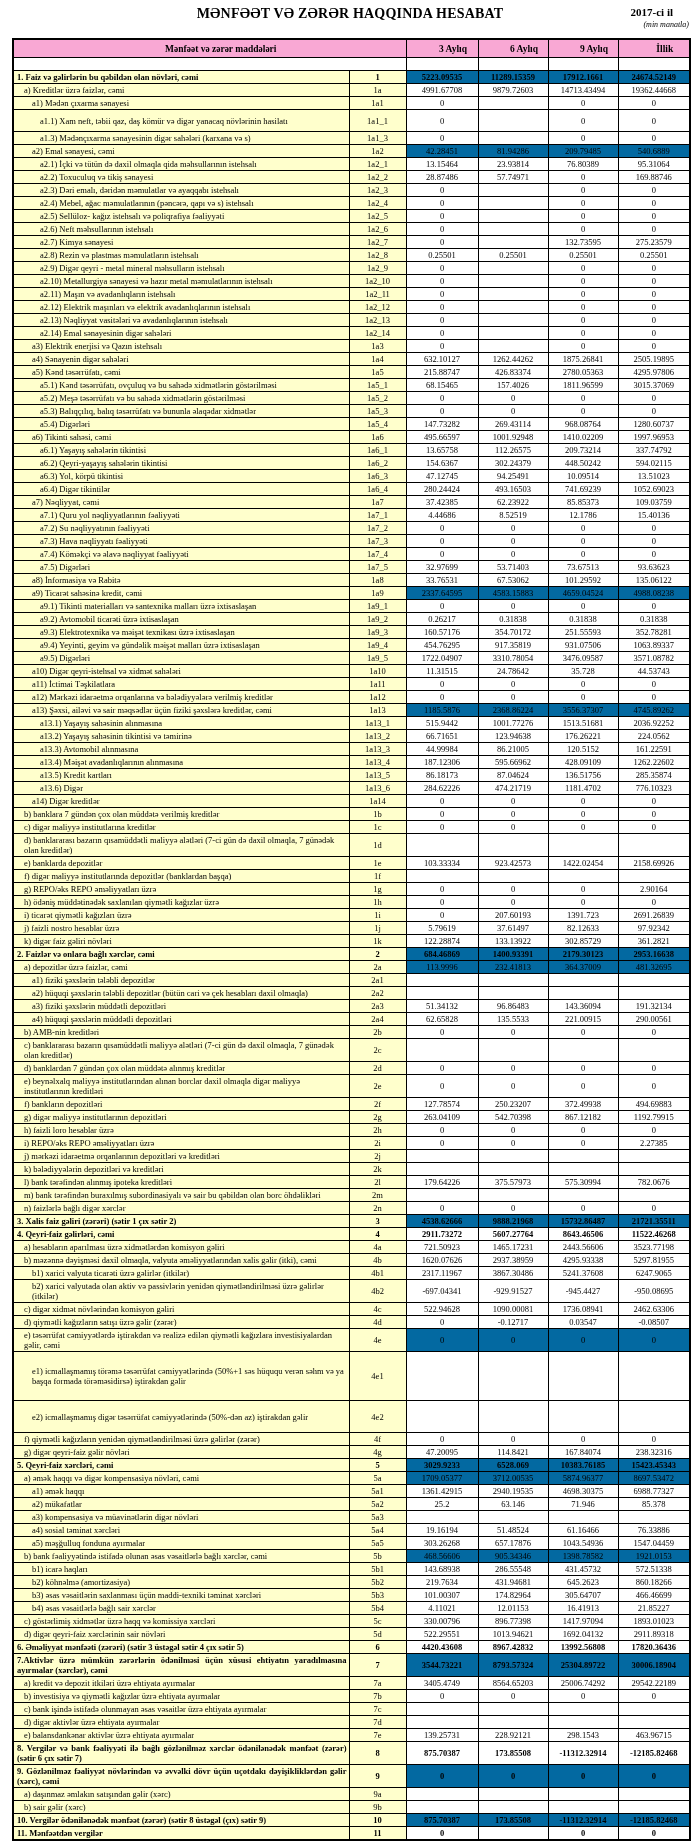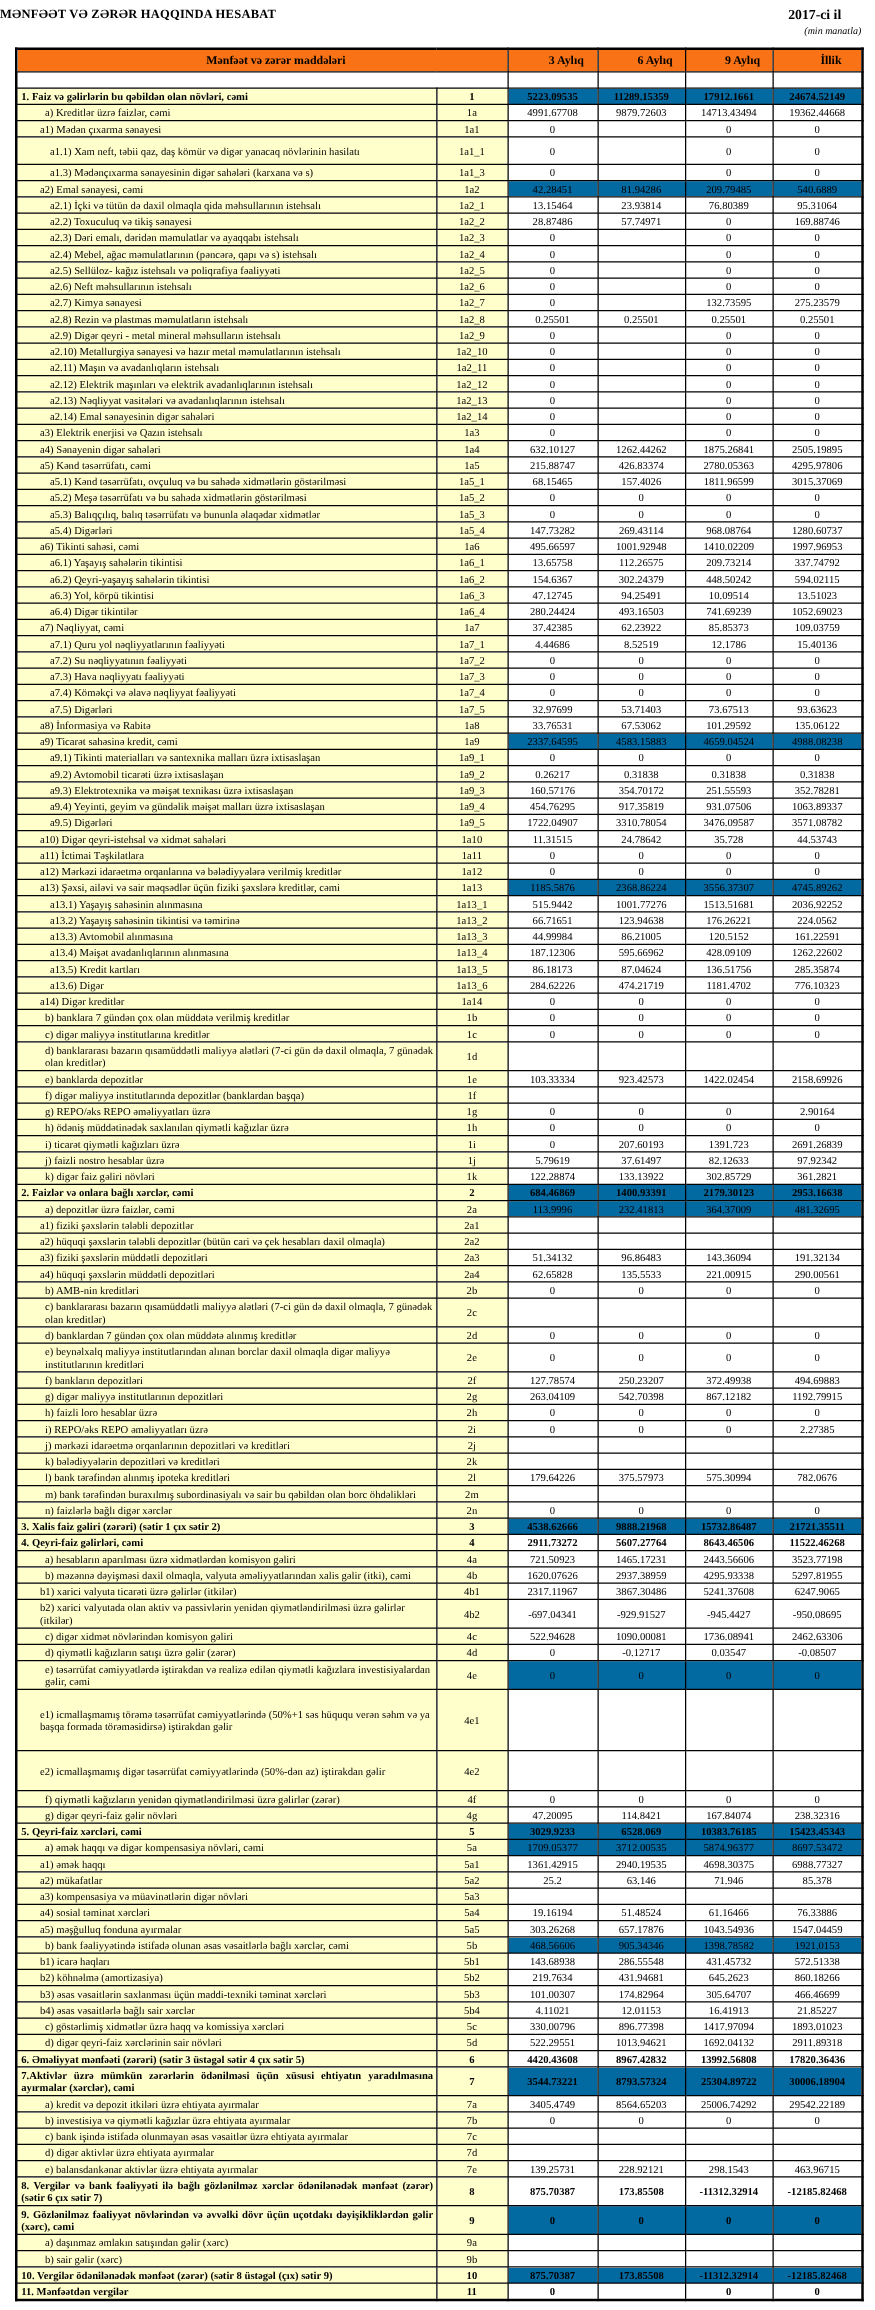--- a/index.html
+++ b/index.html
@@ -1,34 +1,34 @@
 <!DOCTYPE html>
 <html><head>
 <meta charset="utf-8">
 <style>
   html,body{margin:0;padding:0;background:#fff;}
   .page{width:700px;min-height:1848px;background:#ffffff;font-family:"Liberation Serif",serif;color:#000;position:relative;overflow:hidden;}
   .header-area{position:relative;height:30px;padding-top:6px;}
-  .report-title{font-weight:bold;font-size:10px;letter-spacing:.2px;}
+  .report-title{text-align:center;font-weight:bold;font-size:14px;letter-spacing:.2px;}
   .report-year{position:absolute;right:27px;top:6px;font-weight:bold;font-size:11px;}
   .unit-note{position:absolute;right:11px;top:20px;font-style:italic;font-size:8px;}
   table.report{border-collapse:collapse;table-layout:fixed;width:677px;margin:2px 0 0 12px;border:2px solid #000;}
   col.c-label{width:336px;} col.c-code{width:57px;}
   col.c-v1{width:72px;} col.c-v2{width:70px;} col.c-v3{width:70px;} col.c-v4{width:72px;}
   th,td{border:1px solid #000;font-size:8.5px;line-height:10px;padding:1px 2px;vertical-align:middle;overflow:hidden;}
-  thead th{background:#f97316;font-weight:bold;font-size:9.5px;height:15px;text-align:center;padding-left:24px;}
+  thead th{background:#f9a8d4;font-weight:bold;font-size:9.5px;height:15px;text-align:center;padding-left:24px;}
   tr.sep td{height:10px;background:#fff;}
   td.label-cell{background:#FFFFCC;text-align:left;}
   td.code-cell{background:#FFFFCC;text-align:center;}
   td.val{background:#fff;text-align:center;}
   tr.hl td.val{background:#0369a1;}
   tr.bold td{font-weight:bold;}
   tr.bold td{border-top-width:1.5px;border-bottom-width:1.5px;}
   tr.bold td.label-cell{text-align:justify;}
-  td.ind0{padding-left:3px;} td.ind1{padding-left:22px;} td.ind2{padding-left:18px;margin-top:17px;} td.ind3{padding-left:26px;}
+  td.ind0{padding-left:3px;} td.ind1{padding-left:10px;} td.ind2{padding-left:18px;margin-top:17px;} td.ind3{padding-left:26px;}
 </style>
 </head>
 <body>
 
 <div class="page">
   <div class="header-area">
     <div class="report-title">MƏNFƏƏT VƏ ZƏRƏR HAQQINDA HESABAT</div>
     <div class="report-year">2017-ci il</div>
     <div class="unit-note">(min manatla)</div>
   </div>

